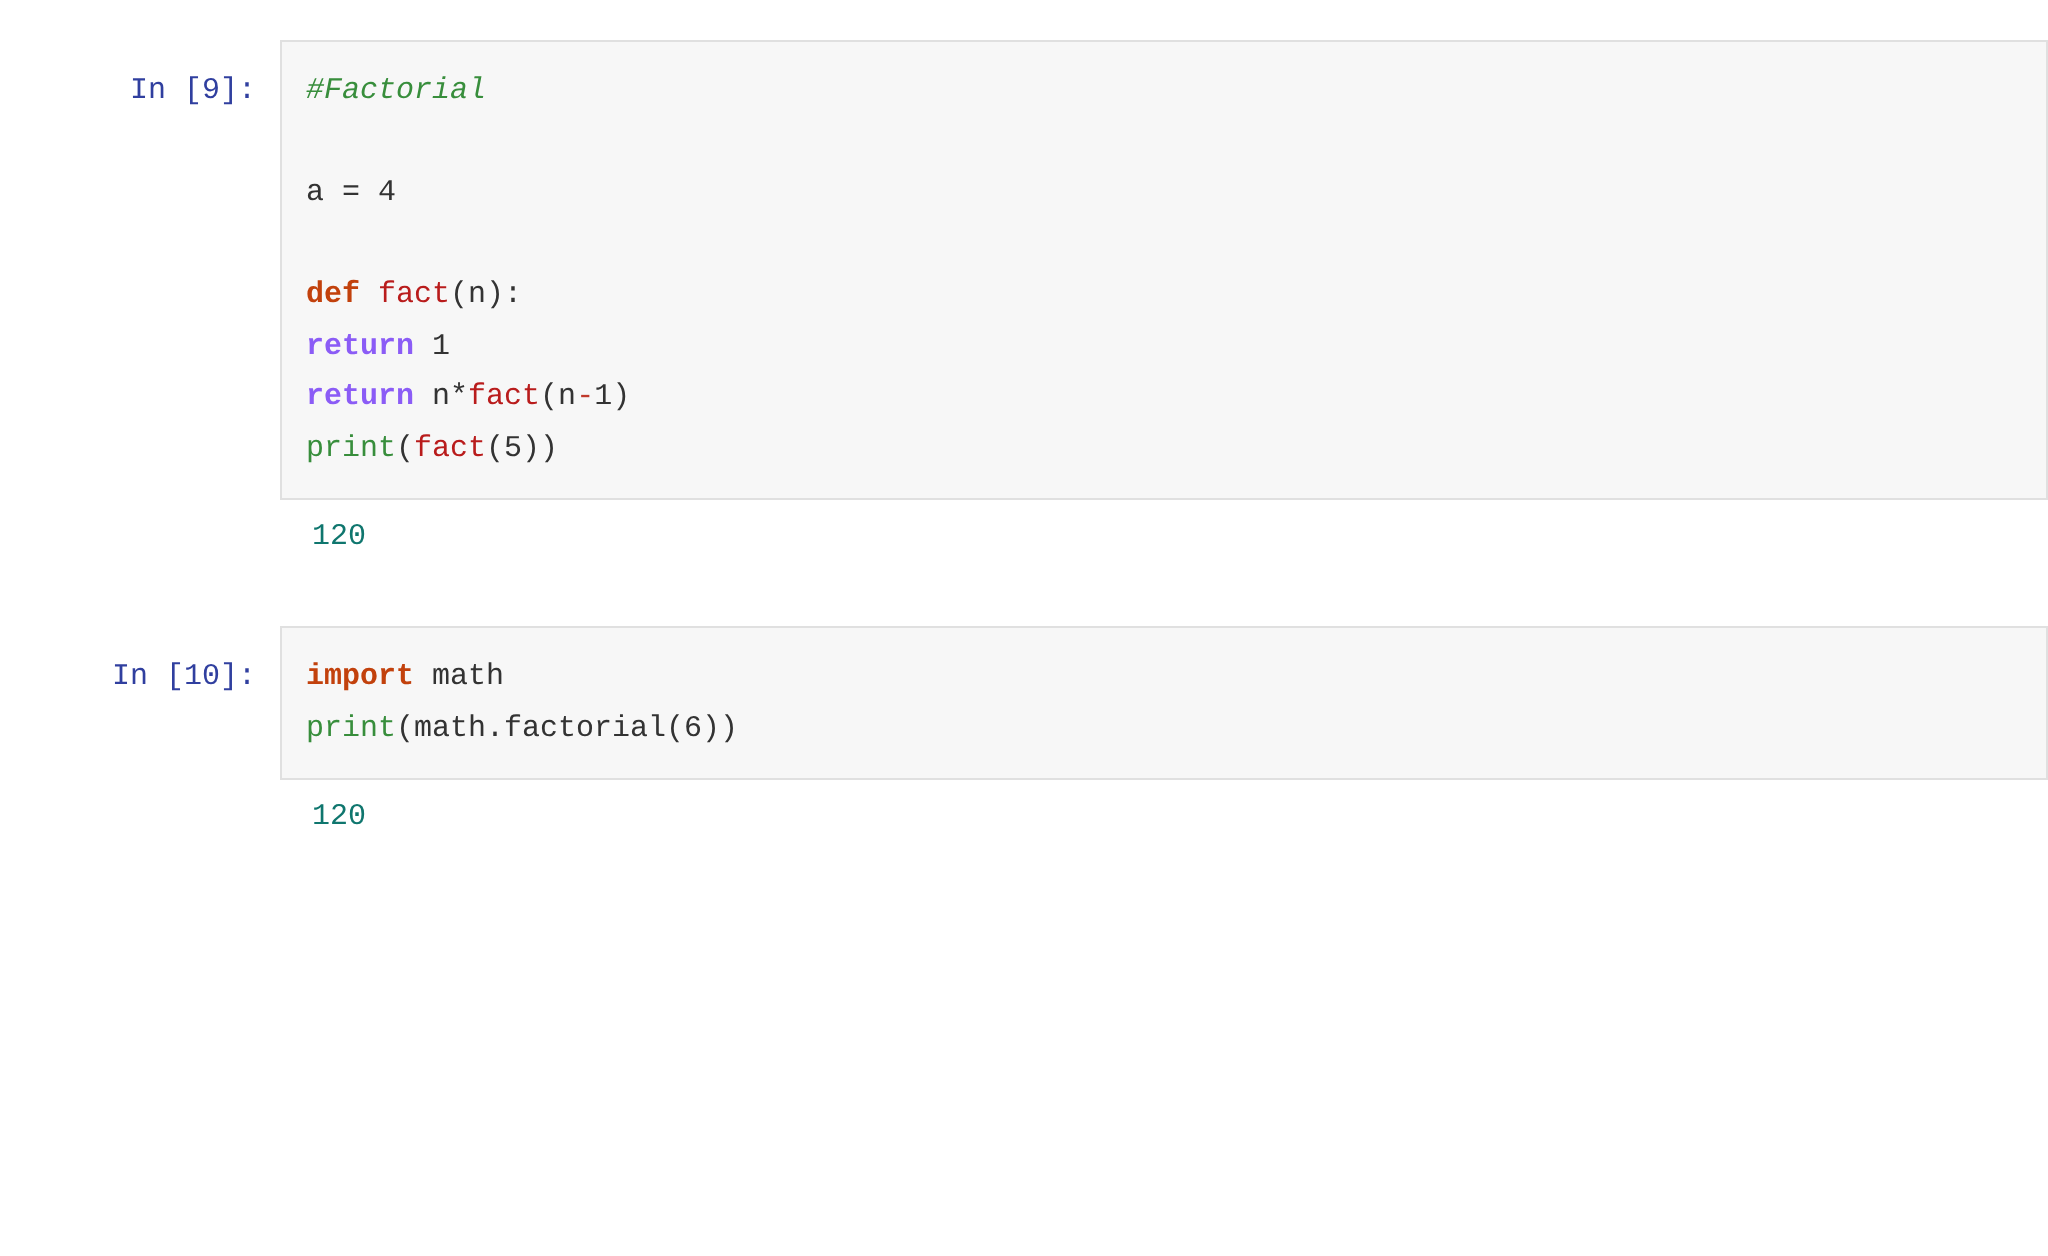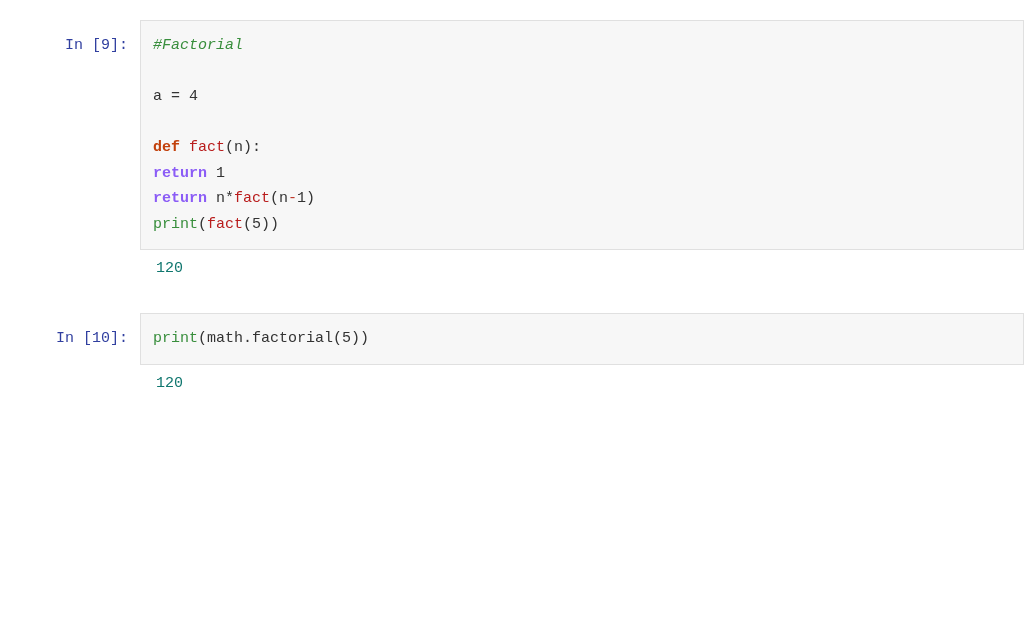--- a/index.html
+++ b/index.html
@@ -128,21 +128,22 @@
       <div class="cell-output">
         <div class="output-spacer"></div>
         <div class="output-content">120</div>
       </div>
       <div class="cell-separator"></div>
     </div>
     <div class="cell">
       <div class="cell-row">
         <div class="cell-label">In [10]:</div>
         <div class="cell-content">
-          <div><span class="fn-green">print</span><span class="plain">(math.factorial(5))</span></div>
+          <div><span class="kw-green">import</span><span class="plain"> math</span></div>
+          <div><span class="fn-green">print</span><span class="plain">(math.factorial(6))</span></div>
         </div>
       </div>
       <div class="cell-output">
         <div class="output-spacer"></div>
         <div class="output-content">120</div>
       </div>
       <div class="cell-separator"></div>
     </div>
   </div>
 

